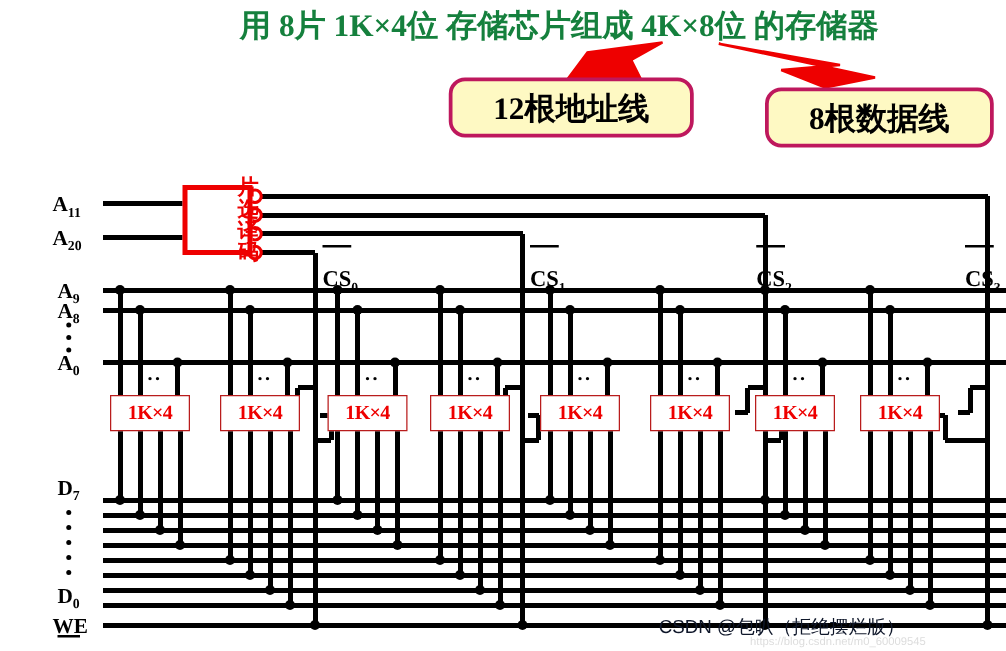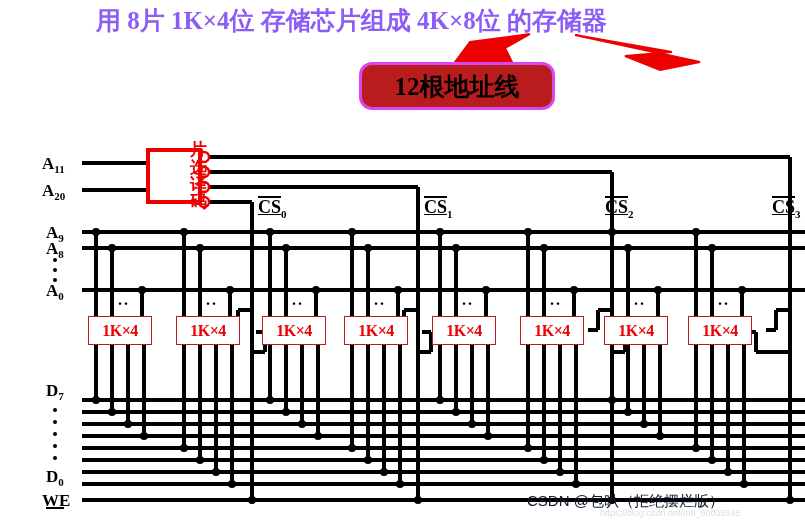--- a/index.html
+++ b/index.html
@@ -8,31 +8,31 @@
     background:#ffffff;
     font-family:"Liberation Serif","DejaVu Serif",serif;
     overflow:hidden;
     position:relative;
   }
   #stage{position:absolute;left:0;top:0;width:805px;height:521px;}
 
   
   #title{
     position:absolute;left:0;top:4px;width:703px;
-    text-align:center;
-    font-size:25px;font-weight:bold;color:#8b5cf6;
+    text-align:right;
+    font-size:25px;font-weight:bold;color:#15803d;
     letter-spacing:0px;white-space:nowrap;
   }
 
   
   .callout{
     position:absolute;
-    border:3px solid #d946ef;
+    border:3px solid #be185d;
     border-radius:13px;
-    background:#b91c1c;
+    background:#fef9c3;
     color:#000;
     font-weight:bold;
     display:flex;align-items:center;justify-content:center;
     white-space:nowrap;
     box-sizing:border-box;
   }
   #callout-addr{left:359px;top:62px;width:196px;height:48px;font-size:25px;}
   #callout-data{left:612px;top:70px;width:183px;height:48px;font-size:25px;}
 
   
@@ -58,21 +58,21 @@
     white-space:nowrap;letter-spacing:-0.5px;
     font-family:"Liberation Serif","DejaVu Serif",serif;
   }
 
   
   .lbl{
     position:absolute;color:#000;font-weight:bold;
     white-space:nowrap;font-size:17px;line-height:1;
   }
   .lbl sub{font-size:11px;font-weight:bold;}
-  .ovl{border-top:2px solid #000;padding-top:0px;display:inline-block;text-decoration:underline;}
+  .ovl{border-top:2px solid #000;padding-top:16px;display:inline-block;}
 
   
   .vdots{position:absolute;display:flex;flex-direction:column;
          align-items:center;justify-content:space-between;}
   .vdots i{display:block;width:4px;height:4px;border-radius:50%;background:#000;}
 
   
   #watermark{
     position:absolute;left:527px;top:492px;
     font-size:15px;color:#0f172a;
@@ -95,20 +95,21 @@
   <div id="title">用 8片 1K×4位 存储芯片组成 4K×8位 的存储器</div>
 
   <svg width="805" height="140">
 
     <path d="M 455 62 L 470 42 L 530 34 L 505 48 L 512 62 Z" fill="#ee0000" stroke="#ee0000" stroke-width="2"></path>
 
     <path d="M 660 70 L 700 62 L 575 35 L 672 52 L 625 56 Z" fill="#ee0000" stroke="#ee0000" stroke-width="2"></path>
   </svg>
 
   <div class="callout" id="callout-addr">12根地址线</div>
+  <div class="callout" id="callout-data">8根数据线</div>
 
   <svg width="805" height="521">
     <g stroke="#000" stroke-width="4" fill="none" shape-rendering="crispEdges">
 
       <line x1="82" y1="163" x2="146" y2="163"></line>
       <line x1="82" y1="190" x2="146" y2="190"></line>
 
       <line x1="208" y1="157" x2="790" y2="157"></line>
       <line x1="208" y1="172" x2="612" y2="172"></line>
       <line x1="208" y1="187" x2="418" y2="187"></line>

